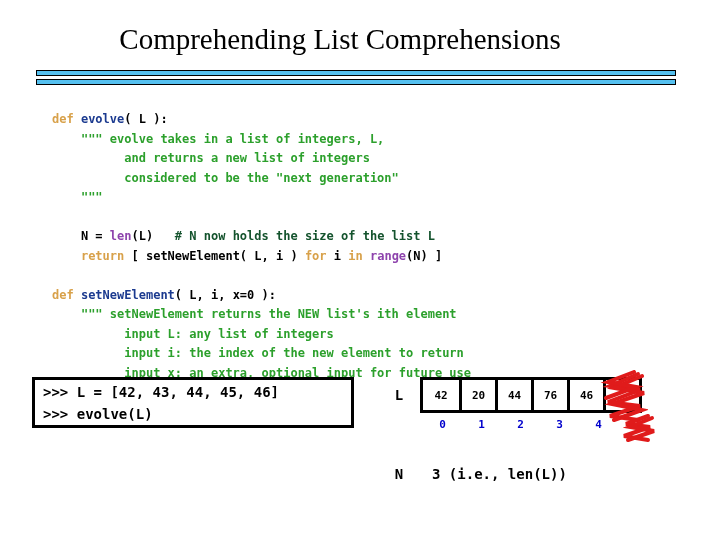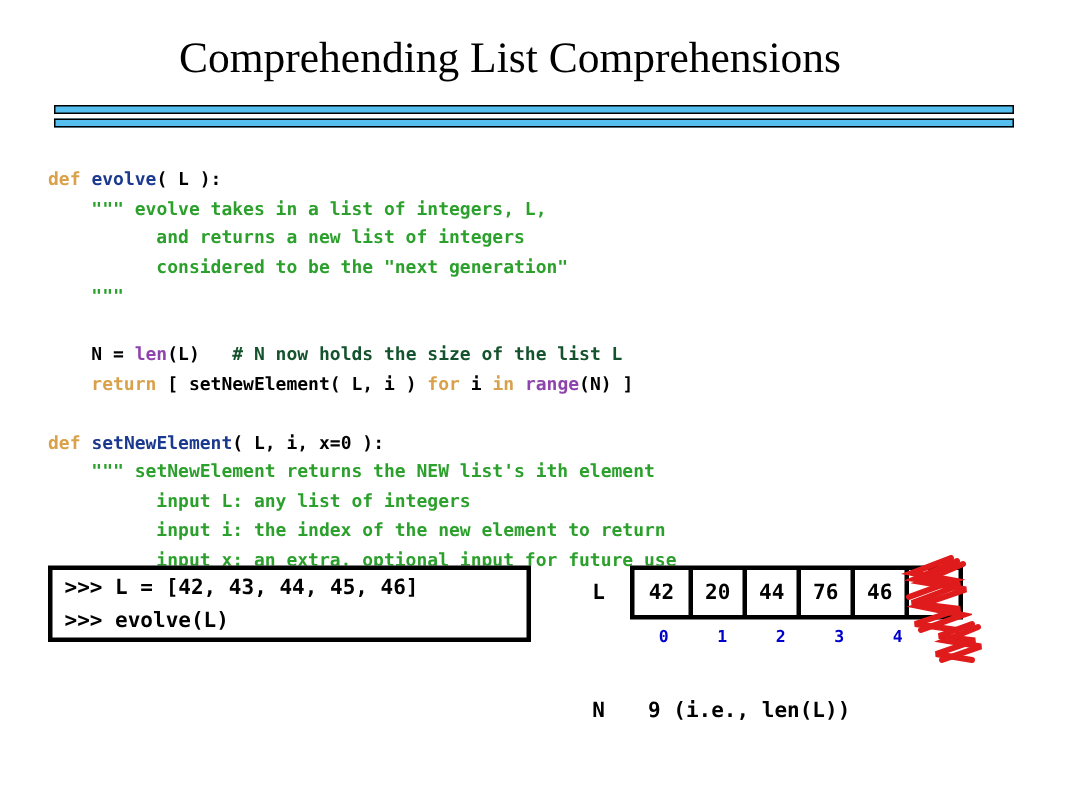--- a/index.html
+++ b/index.html
@@ -42,21 +42,21 @@
     border: 1px solid #000000;
     box-sizing: border-box;
   }
   #title-rule .rule-bar + .rule-bar {
     margin-top: 3px;
   }
 
   
   #code-block {
     position: absolute;
-    left: 32px;
+    left: 52px;
     top: 110px;
     font-family: "DejaVu Sans Mono", "Liberation Mono", monospace;
     font-size: 12px;
     font-weight: bold;
     line-height: 19.5px;
     white-space: pre;
     color: #000000;
   }
   .tok-kw      { color: #d8a14a; }   
   .tok-fn      { color: #1b3a8f; }   
@@ -113,21 +113,21 @@
     box-sizing: border-box;
     height: 36px;
     background: #ffffff;
   }
   #list-cells .cell {
     width: 36px;
     display: flex;
     align-items: center;
     justify-content: center;
     font-family: "DejaVu Sans Mono", "Liberation Mono", monospace;
-    font-size: 14px;
+    font-size: 11px;
     font-weight: bold;
     color: #000000;
     box-sizing: border-box;
   }
   #list-cells .cell + .cell {
     border-left: 3px solid #000000;
   }
   #list-cells .cell.struck {
     position: relative;
     overflow: visible;
@@ -245,14 +245,14 @@
         <svg class="scribble scribble-idx" viewBox="0 0 40 34">
           <path d="M30 4 L8 12 L32 15 L6 24 L30 28" stroke="#e01b1b" stroke-width="4" stroke-linecap="round" fill="none"></path>
           <path d="M34 6 L12 15 L36 19 L10 28" stroke="#e01b1b" stroke-width="4" stroke-linecap="round" fill="none"></path>
         </svg>
       </div>
     </div>
 </div>
 
 <div id="n-row">
   <div id="n-label">N</div>
-  <div id="n-value">9 (i.e., len(L))</div>
+  <div id="n-value">3 (i.e., len(L))</div>
 </div>
 
 </body></html>

